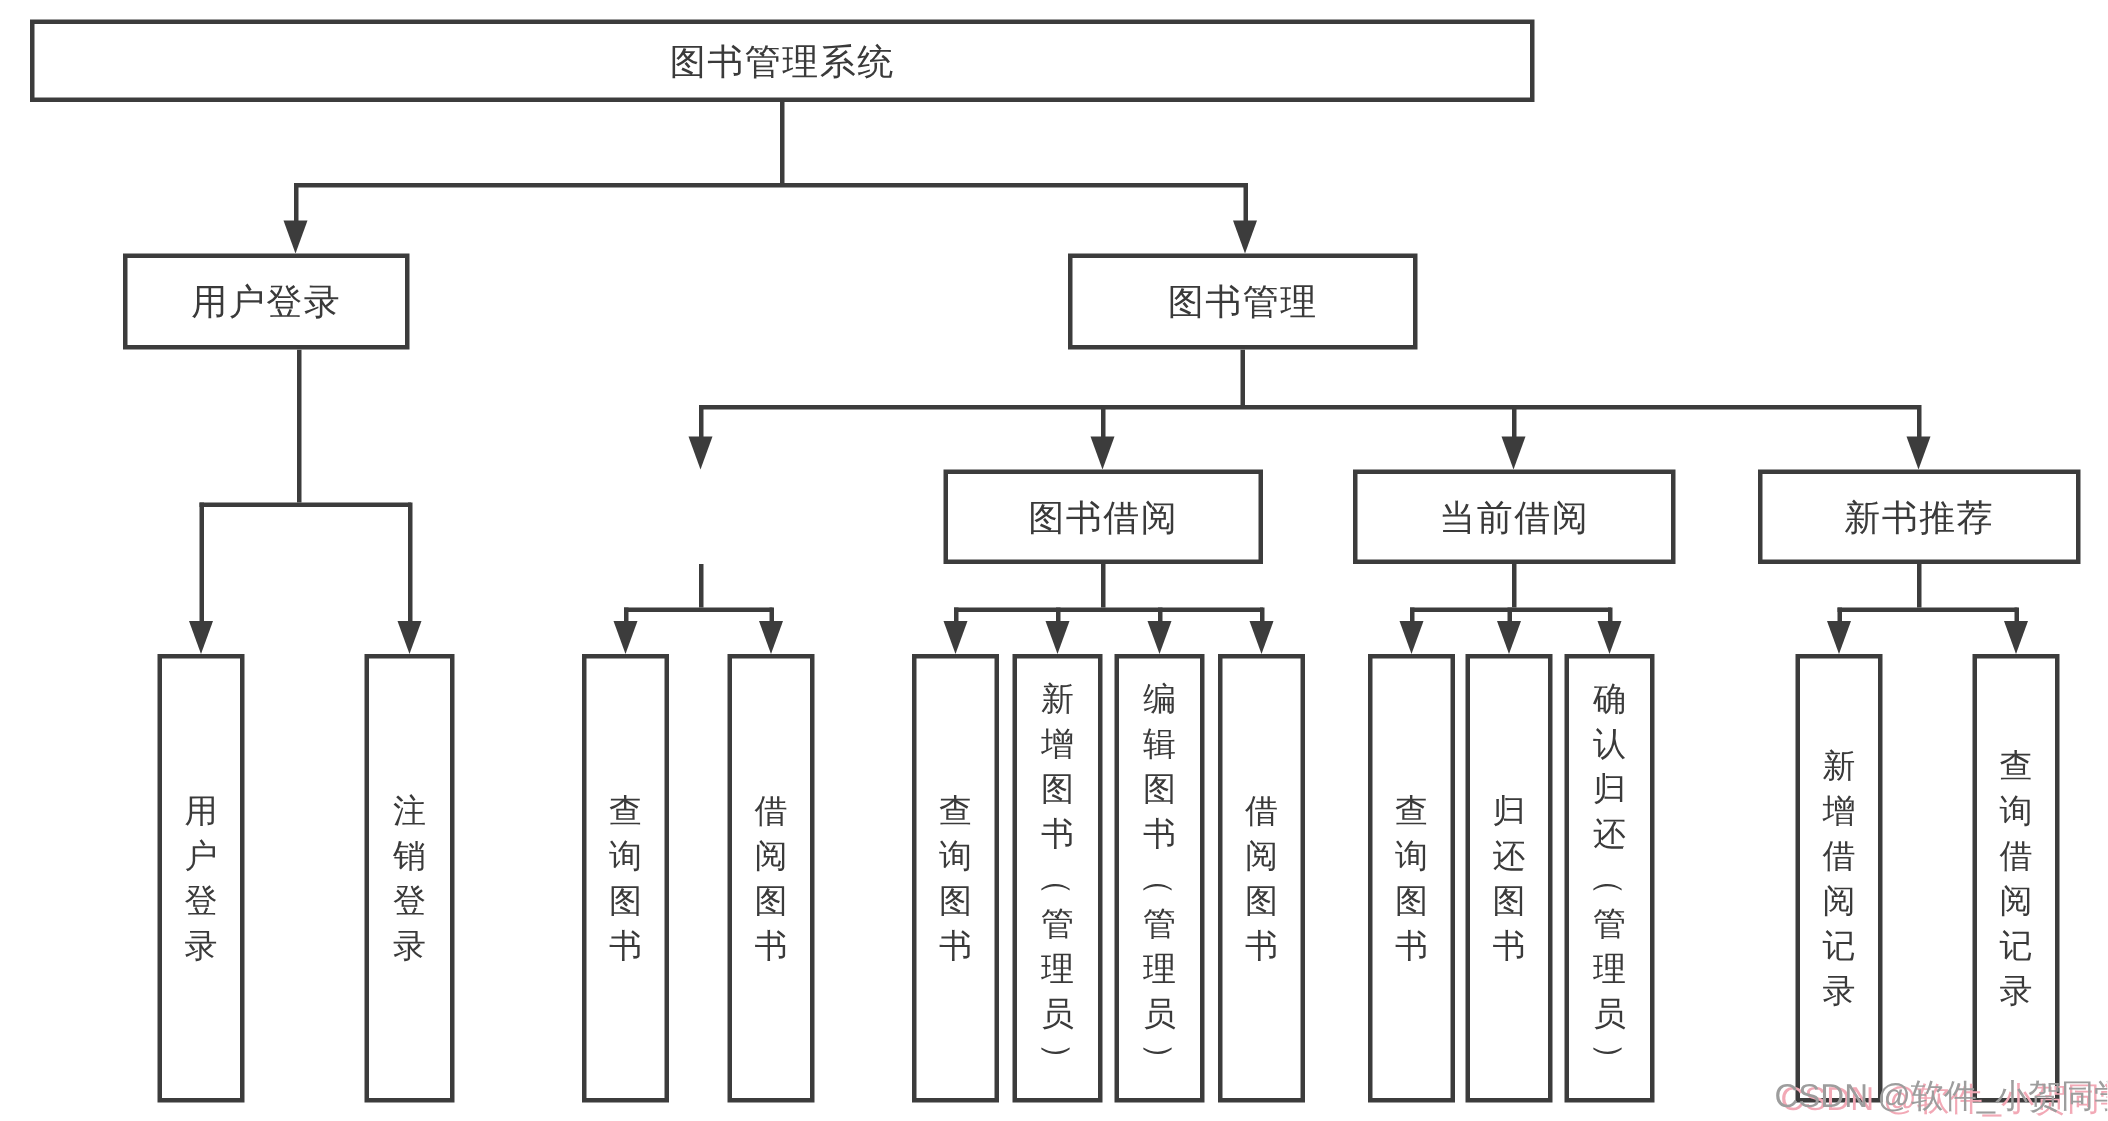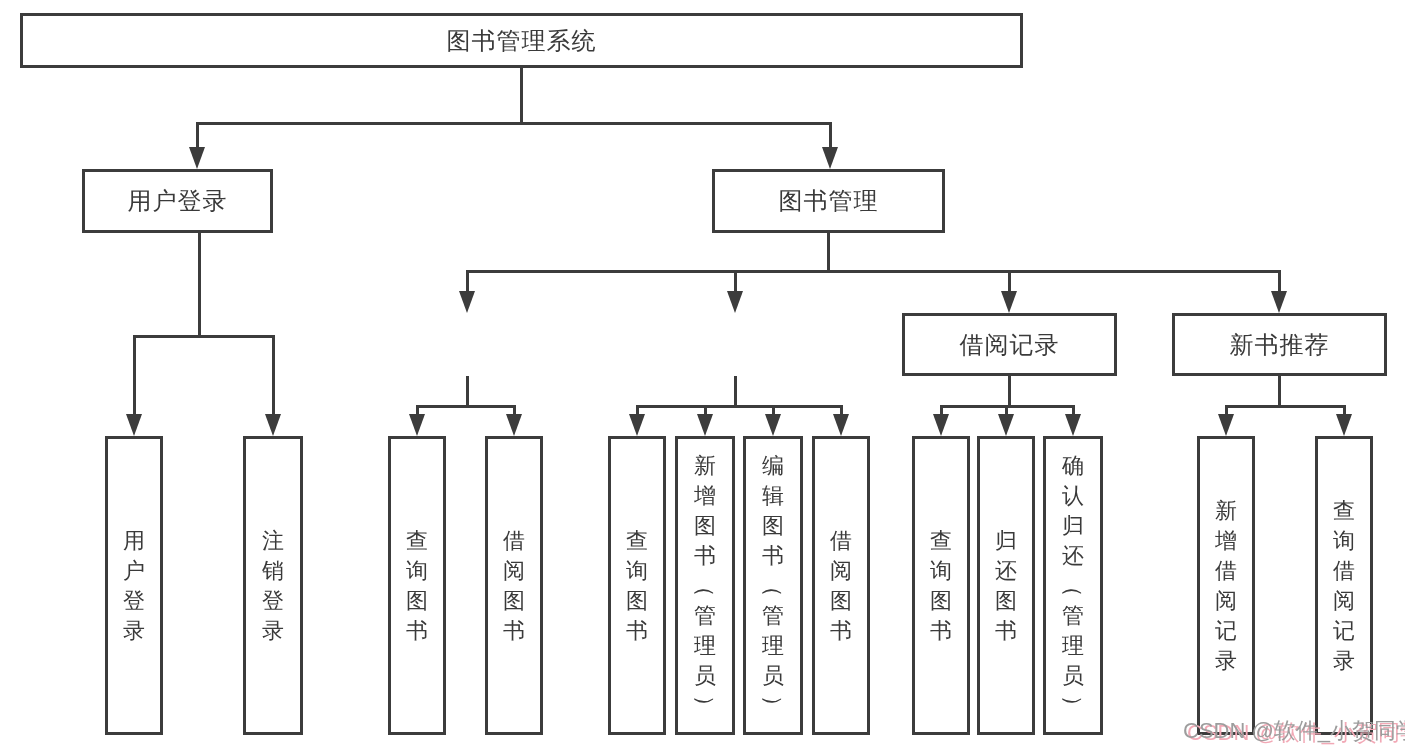--- a/index.html
+++ b/index.html
@@ -95,22 +95,25 @@
   <div class="arrow" style="left:126px;top:335px;height:101px"></div>
   <div class="arrow" style="left:265px;top:335px;height:101px"></div>
 
   <div class="vl" style="left:827px;top:233px;height:37px"></div>
   <div class="hl" style="left:466px;top:270px;width:814px"></div>
   <div class="arrow" style="left:459px;top:270px;height:43px"></div>
   <div class="arrow" style="left:727px;top:270px;height:43px"></div>
   <div class="arrow" style="left:1001px;top:270px;height:43px"></div>
   <div class="arrow" style="left:1271px;top:270px;height:43px"></div>
 
+  <div class="node" style="left:629px;top:313px;width:213px;height:63px">
+    <span>图书借阅</span>
+  </div>
   <div class="node" style="left:902px;top:313px;width:215px;height:63px">
-    <span>借阅记录</span>
+    <span>当前借阅</span>
   </div>
   <div class="node" style="left:1172px;top:313px;width:215px;height:63px">
     <span>新书推荐</span>
   </div>
 
   <div class="vl" style="left:466px;top:376px;height:29px"></div>
   <div class="hl" style="left:416px;top:405px;width:99px"></div>
   <div class="arrow" style="left:409px;top:405px;height:31px"></div>
   <div class="arrow" style="left:506px;top:405px;height:31px"></div>
 

